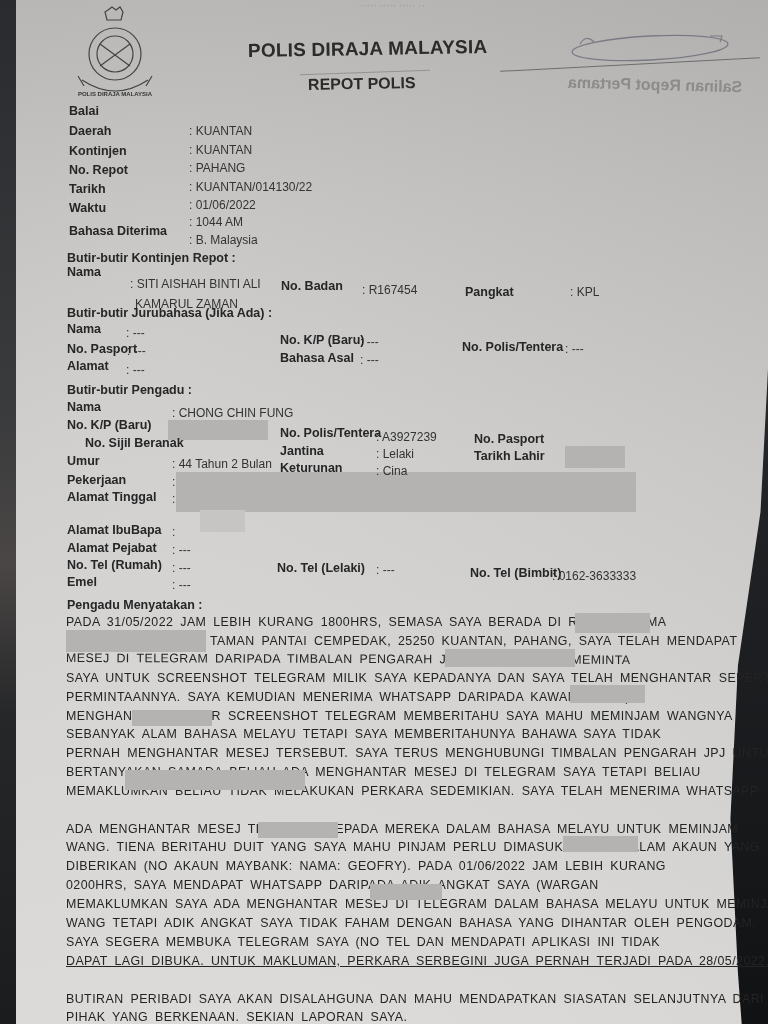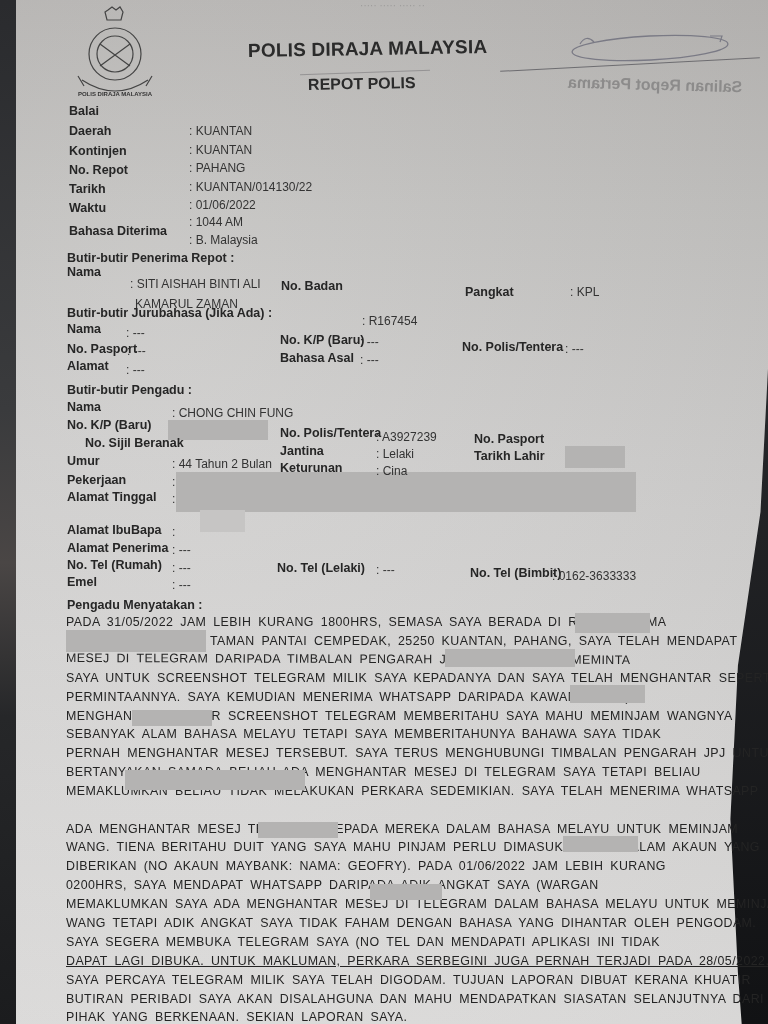--- a/index.html
+++ b/index.html
@@ -71,26 +71,26 @@
   <div class="abs lbl" style="left:69px;top:224px;">Bahasa Diterima</div>
 
   <div class="abs val" style="left:189px;top:124px;">: KUANTAN</div>
   <div class="abs val" style="left:189px;top:143px;">: KUANTAN</div>
   <div class="abs val" style="left:189px;top:161px;">: PAHANG</div>
   <div class="abs val" style="left:189px;top:180px;">: KUANTAN/014130/22</div>
   <div class="abs val" style="left:189px;top:198px;">: 01/06/2022</div>
   <div class="abs val" style="left:189px;top:215px;">: 1044 AM</div>
   <div class="abs val" style="left:189px;top:233px;">: B. Malaysia</div>
 
-  <div class="abs lbl" style="left:67px;top:251px;">Butir-butir Penerima Repot :</div>
+  <div class="abs lbl" style="left:67px;top:251px;">Butir-butir Kontinjen Repot :</div>
   <div class="abs lbl" style="left:67px;top:265px;">Nama</div>
   <div class="abs val" style="left:130px;top:277px;">: SITI AISHAH BINTI ALI</div>
   <div class="abs val" style="left:135px;top:297px;">KAMARUL ZAMAN</div>
   <div class="abs lbl" style="left:281px;top:279px;">No. Badan</div>
-  <div class="abs val" style="left:362px;top:283px;margin-top:31px;">: R167454</div>
+  <div class="abs val" style="left:362px;top:283px;">: R167454</div>
   <div class="abs lbl" style="left:465px;top:285px;">Pangkat</div>
   <div class="abs val" style="left:570px;top:285px;">: KPL</div>
 
   <div class="abs lbl" style="left:67px;top:306px;">Butir-butir Jurubahasa (Jika Ada) :</div>
   <div class="abs lbl" style="left:67px;top:322px;">Nama</div>
   <div class="abs val" style="left:126px;top:326px;">: ---</div>
   <div class="abs lbl" style="left:67px;top:342px;">No. Pasport</div>
   <div class="abs val" style="left:127px;top:344px;">: ---</div>
   <div class="abs lbl" style="left:67px;top:359px;">Alamat</div>
   <div class="abs val" style="left:126px;top:363px;">: ---</div>
@@ -121,21 +121,21 @@
   <div class="abs lbl" style="left:280px;top:444px;">Jantina</div>
   <div class="abs val" style="left:376px;top:447px;">: Lelaki</div>
   <div class="abs lbl" style="left:280px;top:461px;">Keturunan</div>
   <div class="abs val" style="left:376px;top:464px;">: Cina</div>
   <div class="abs lbl" style="left:474px;top:432px;">No. Pasport</div>
   <div class="abs lbl" style="left:474px;top:449px;">Tarikh Lahir</div>
   <div class="redact" style="left:565px;top:446px;width:60px;height:22px;"></div>
 
   <div class="abs lbl" style="left:67px;top:523px;">Alamat IbuBapa</div>
   <div class="abs val" style="left:172px;top:525px;">:</div>
-  <div class="abs lbl" style="left:67px;top:541px;">Alamat Penerima</div>
+  <div class="abs lbl" style="left:67px;top:541px;">Alamat Pejabat</div>
   <div class="abs val" style="left:172px;top:543px;">: ---</div>
   <div class="abs lbl" style="left:67px;top:558px;">No. Tel (Rumah)</div>
   <div class="abs val" style="left:172px;top:561px;">: ---</div>
   <div class="abs lbl" style="left:67px;top:575px;">Emel</div>
   <div class="abs val" style="left:172px;top:578px;">: ---</div>
   <div class="abs lbl" style="left:277px;top:561px;">No. Tel (Lelaki)</div>
   <div class="abs val" style="left:376px;top:563px;">: ---</div>
   <div class="abs lbl" style="left:470px;top:566px;">No. Tel (Bimbit)</div>
   <div class="abs val" style="left:552px;top:569px;">: 0162-3633333</div>
 
@@ -160,16 +160,15 @@
   <div class="stmt" style="top:840px;">WANG. TIENA BERITAHU DUIT YANG SAYA MAHU PINJAM PERLU DIMASUKKAN KE DALAM AKAUN YANG</div>
   <div class="stmt" style="top:859px;">DIBERIKAN (NO AKAUN MAYBANK:                 NAMA: GEOFRY). PADA 01/06/2022 JAM LEBIH KURANG</div>
   <div class="redact" style="left:258px;top:822px;width:80px;height:16px;"></div>
   <div class="stmt" style="top:878px;">0200HRS, SAYA MENDAPAT WHATSAPP DARIPADA ADIK ANGKAT SAYA (WARGAN</div>
   <div class="redact" style="left:563px;top:836px;width:75px;height:16px;"></div>
   <div class="stmt" style="top:897px;">MEMAKLUMKAN SAYA ADA MENGHANTAR MESEJ DI TELEGRAM DALAM BAHASA MELAYU UNTUK MEMINJAM</div>
   <div class="stmt" style="top:916px;">WANG TETAPI ADIK ANGKAT SAYA TIDAK FAHAM DENGAN BAHASA YANG DIHANTAR OLEH PENGODAM.</div>
   <div class="stmt" style="top:935px;">SAYA SEGERA MEMBUKA TELEGRAM SAYA (NO TEL                  DAN MENDAPATI APLIKASI INI TIDAK</div>
   <div class="redact" style="left:370px;top:884px;width:72px;height:16px;"></div>
   <div class="stmt" style="top:954px;text-decoration:underline;">DAPAT LAGI DIBUKA. UNTUK MAKLUMAN, PERKARA SERBEGINI JUGA PERNAH TERJADI PADA 28/05/2022.</div>
-  <div class="stmt" style="top:973px;">SAYA PERCAYA TELEGRAM MILIK SAYA TELAH DIGODAM. TUJUAN LAPORAN DIBUAT KERANA KHUATIR</div>
   <div class="stmt" style="top:992px;">BUTIRAN PERIBADI SAYA AKAN DISALAHGUNA DAN MAHU MENDAPATKAN SIASATAN SELANJUTNYA DARI</div>
   <div class="stmt" style="top:1010px;">PIHAK YANG BERKENAAN. SEKIAN LAPORAN SAYA.</div>
 </div>
 
 </body></html>

